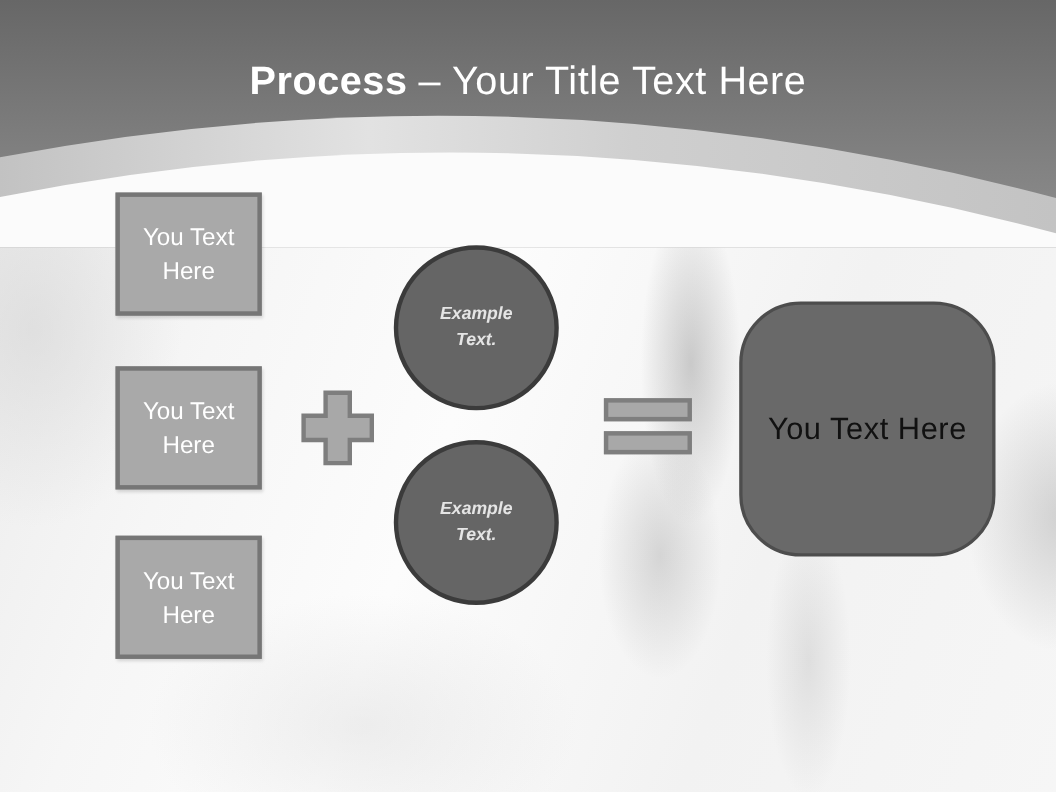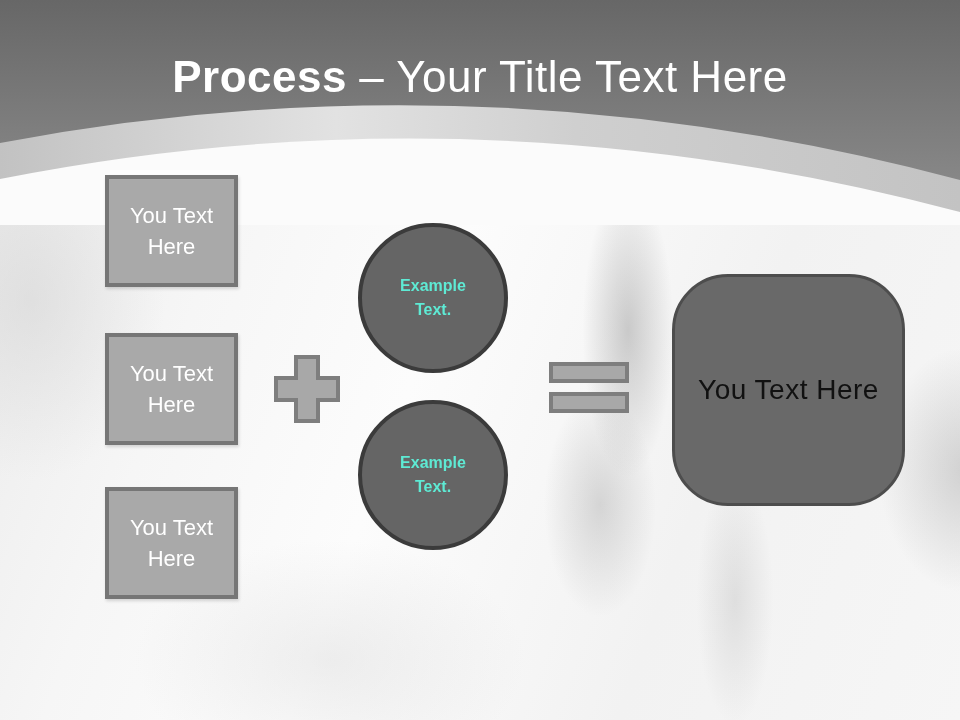--- a/index.html
+++ b/index.html
@@ -26,21 +26,21 @@
   }
   .header-svg { position: absolute; top: 0; left: 0; }
   .title {
     position: absolute;
     top: 52px;
     left: 0;
     width: 100%;
     margin: 0;
     text-align: center;
     color: var(--title-color, #ffffff);
-    font-size: 44px;
+    font-size: 36px;
     font-weight: 400;
     letter-spacing: 0.5px;
   }
   .title .t-bold { font-weight: 700; }
   .title .t-rest { margin-left: 0.28em; }
 
   .sq {
     position: absolute;
     left: 105px;
     width: 133px;
@@ -70,23 +70,24 @@
     width: 150px;
     height: 150px;
     box-sizing: border-box;
     border-radius: 50%;
     background: var(--circle-fill, #656565);
     border: 4px solid var(--circle-border, #3b3b3b);
     display: flex;
     align-items: center;
     justify-content: center;
     text-align: center;
-    color: #5eead4;
+    color: #e5e5e5;
     font-size: 16px;
     font-weight: 700;
+    font-style: italic;
     line-height: 1.5;
   }
   .circle.c1 { top: 223px; }
   .circle.c2 { top: 400px; }
   .circle span { display: block; width: 80px; }
 
   .equals { position: absolute; left: 549px; top: 362px; }
   .equals .bar {
     width: 80px;
     height: 21px;

